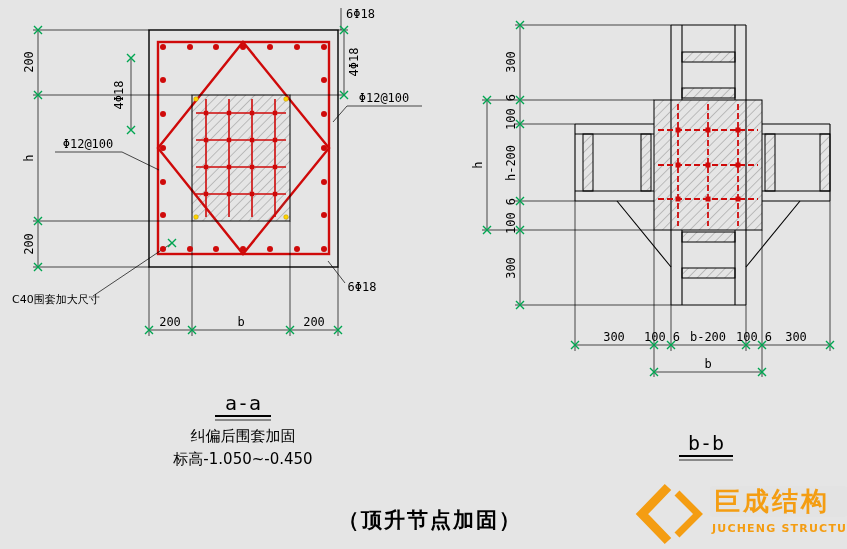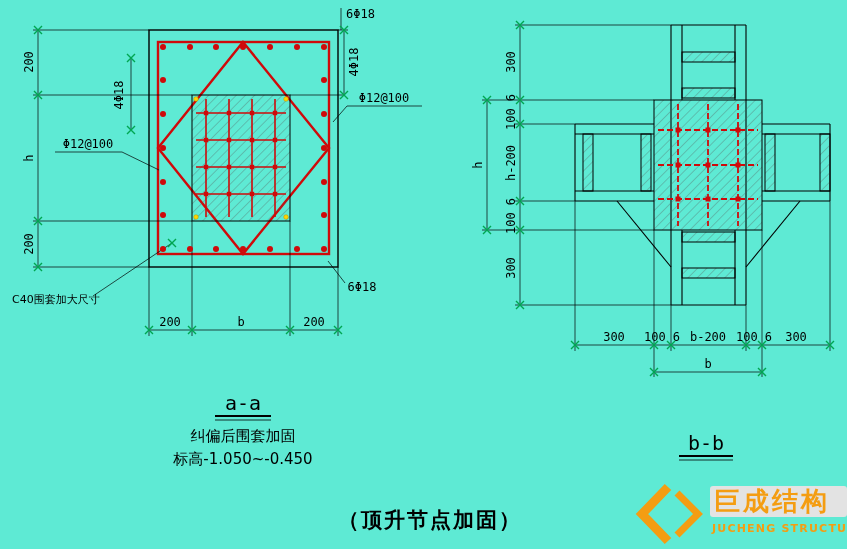--- a/index.html
+++ b/index.html
@@ -1,16 +1,16 @@
 <!DOCTYPE html>
 <html><head>
 <meta charset="utf-8">
 <style>
   html,body{margin:0;padding:0;background:#fff}
-  #sheet{position:relative;width:847px;height:549px;background:#5eead4;overflow:hidden;
+  #sheet{position:relative;width:847px;height:549px;background:#e5e5e5;overflow:hidden;
          font-family:"DejaVu Sans","Liberation Sans",sans-serif}
   svg{display:block}
   .outl{fill:none;stroke:#000;stroke-width:1.4}
   .med{fill:none;stroke:#000;stroke-width:1.1}
   .thin{fill:none;stroke:#000;stroke-width:0.7}
   .reb{fill:none;stroke:#cf0a0a;stroke-width:2.4}
   .rgrid{fill:none;stroke:#cf0a0a;stroke-width:1.6}
   .rdash{fill:none;stroke:#cf0a0a;stroke-width:1.8;stroke-dasharray:6 3}
   .hatch{fill:url(#hp);stroke:#000;stroke-width:1}
   text{fill:#000}

